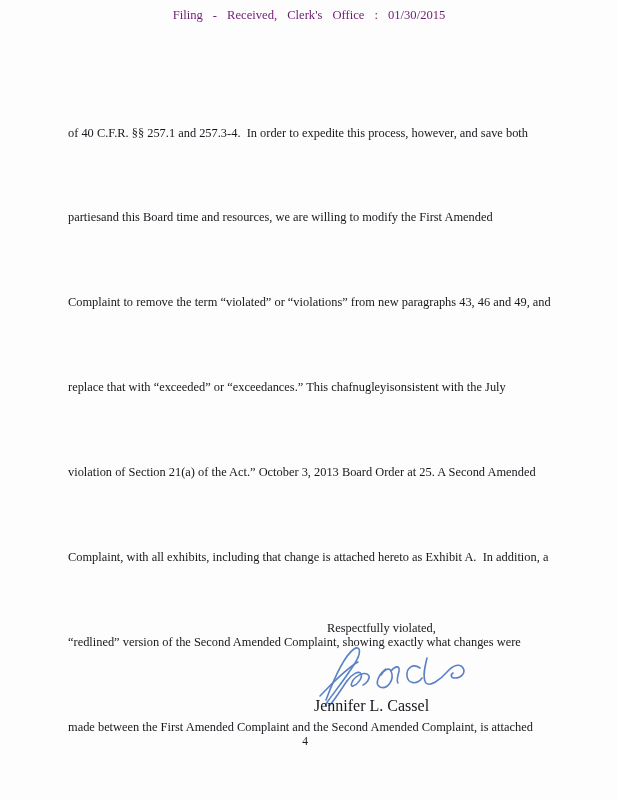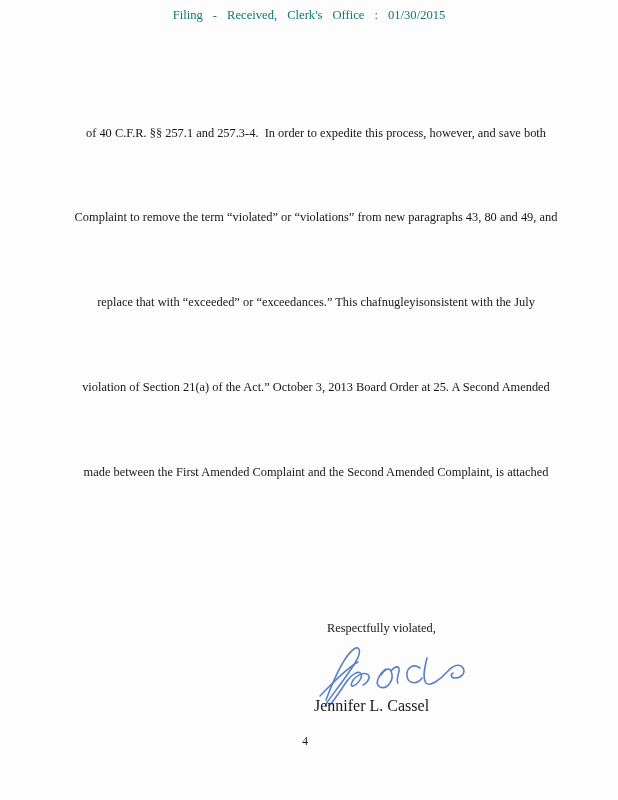--- a/index.html
+++ b/index.html
@@ -13,32 +13,32 @@
     overflow: hidden;
   }
   .stamp {
     position: absolute;
     top: 8px;
     left: 0;
     right: 0;
     text-align: center;
     font-size: 12.6px;
     word-spacing: 0.55em;
-    color: #0f766e;
+    color: #701a75;
   }
   .doc-body {
     position: absolute;
     top: 62px;
     left: 68px;
     width: 496px;
     font-size: 12.4px;
     line-height: 28.3px;
     white-space: pre;
   }
-  .line { height: 28.3px; text-align: center; }
+  .line { height: 28.3px; }
   .sig-closing {
     position: absolute;
     top: 621px;
     left: 327px;
     font-size: 12.4px;
     white-space: pre;
   }
   .sig-svg {
     position: absolute;
     top: 644px;
@@ -62,23 +62,26 @@
 </style>
 </head>
 <body>
 
 <div class="page">
 
   <div class="stamp">Filing - Received, Clerk's Office : 01/30/2015</div>
 
   <div class="doc-body">
     <div class="line">of 40 C.F.R. §§ 257.1 and 257.3-4.  In order to expedite this process, however, and save both</div>
-    <div class="line">Complaint to remove the term “violated” or “violations” from new paragraphs 43, 80 and 49, and</div>
+    <div class="line">partiesand this Board time and resources, we are willing to modify the First Amended</div>
+    <div class="line">Complaint to remove the term “violated” or “violations” from new paragraphs 43, 46 and 49, and</div>
     <div class="line">replace that with “exceeded” or “exceedances.” This chafnugleyisonsistent with the July</div>
     <div class="line">violation of Section 21(a) of the Act.” October 3, 2013 Board Order at 25. A Second Amended</div>
+    <div class="line">Complaint, with all exhibits, including that change is attached hereto as Exhibit A.  In addition, a</div>
+    <div class="line">“redlined” version of the Second Amended Complaint, showing exactly what changes were</div>
     <div class="line">made between the First Amended Complaint and the Second Amended Complaint, is attached</div>
     
     
     
     
     
     
     
     
     

